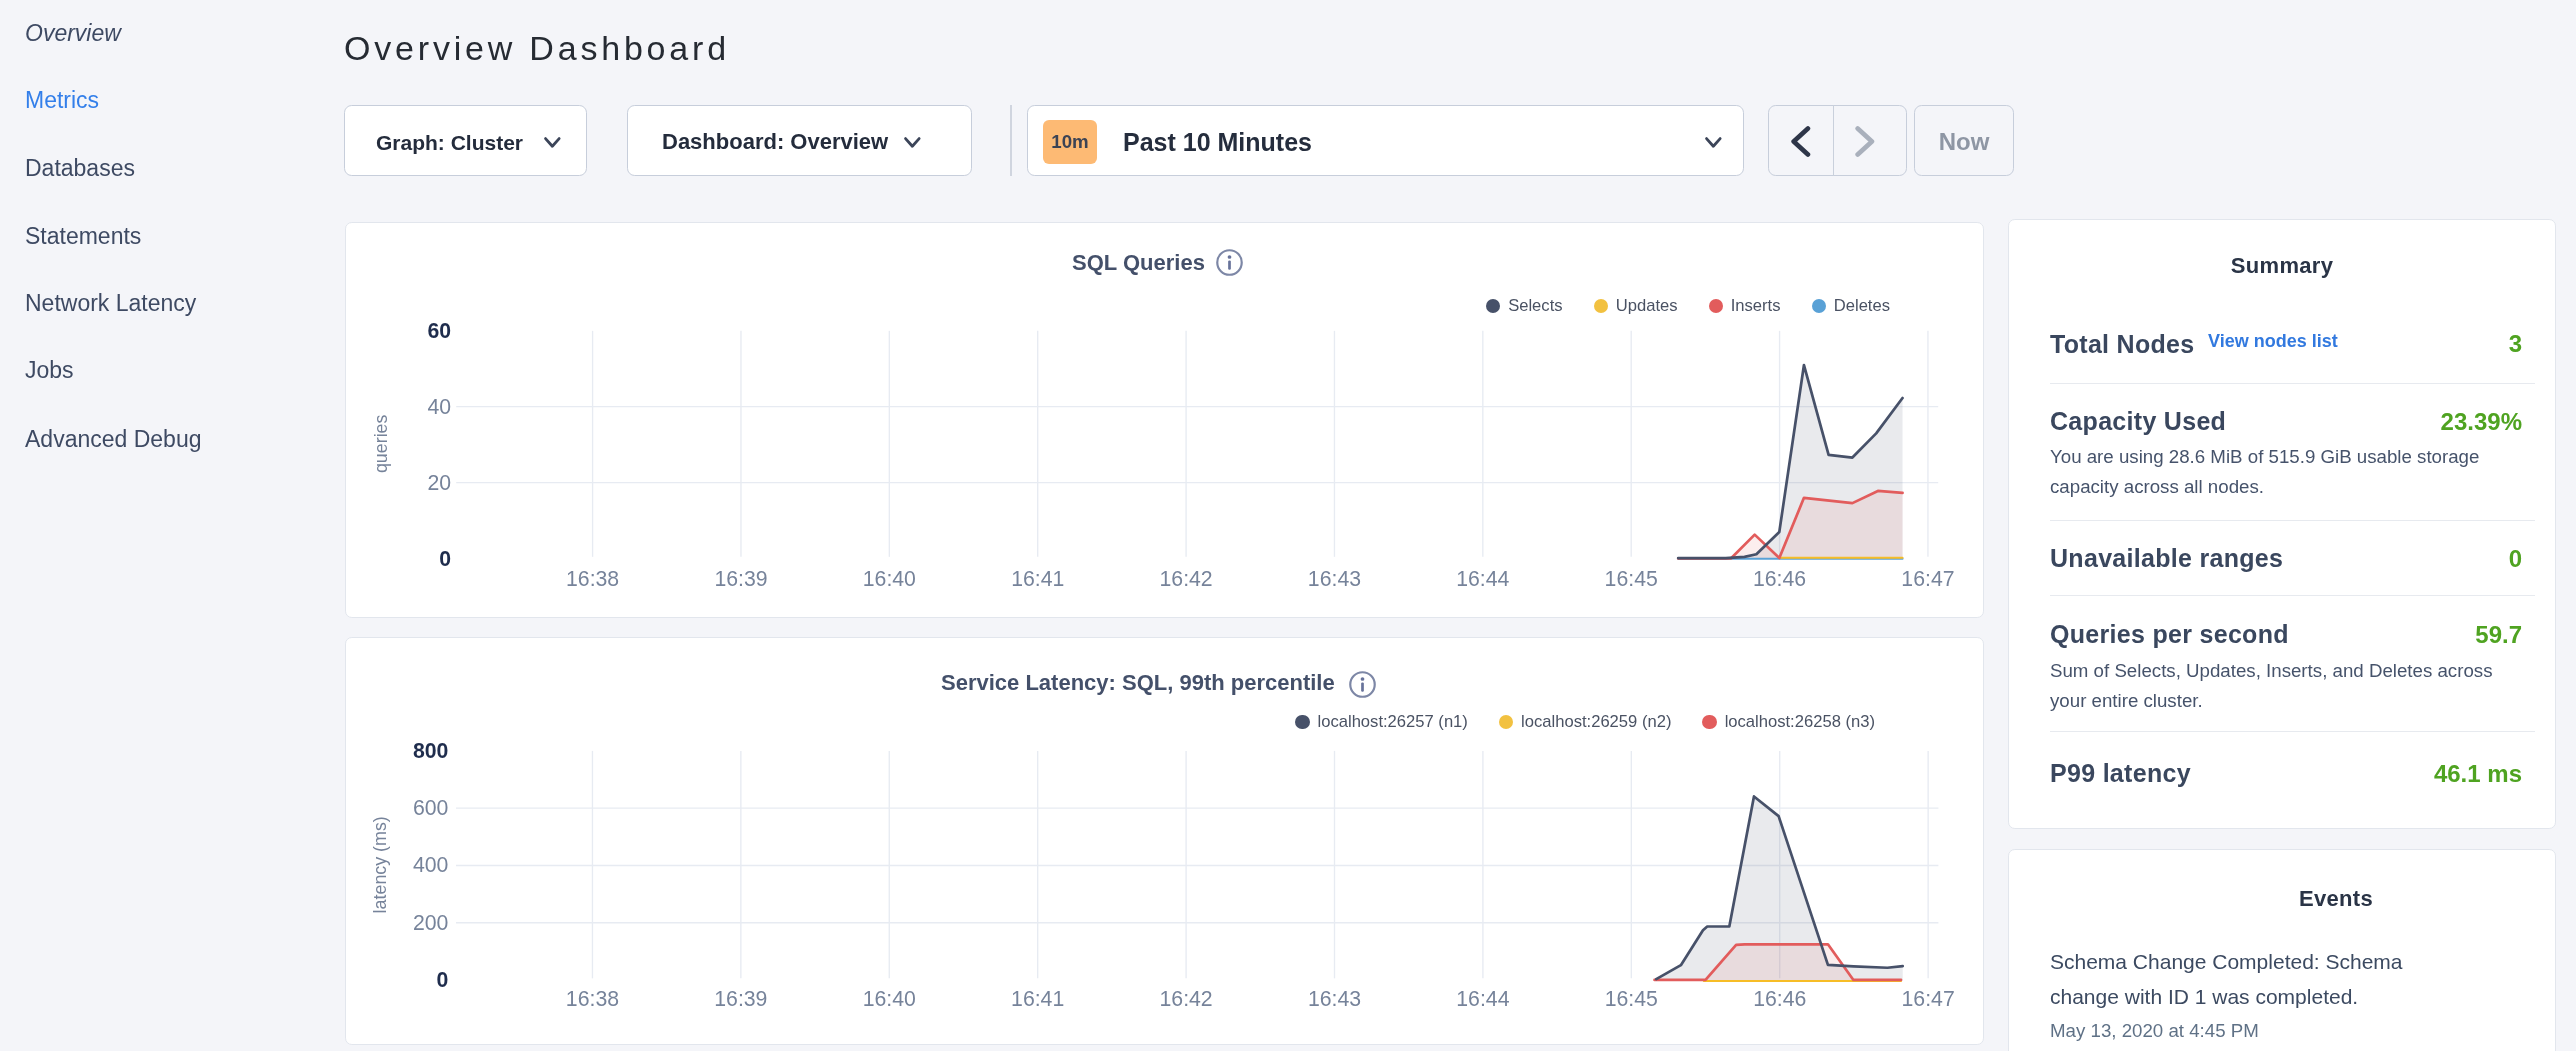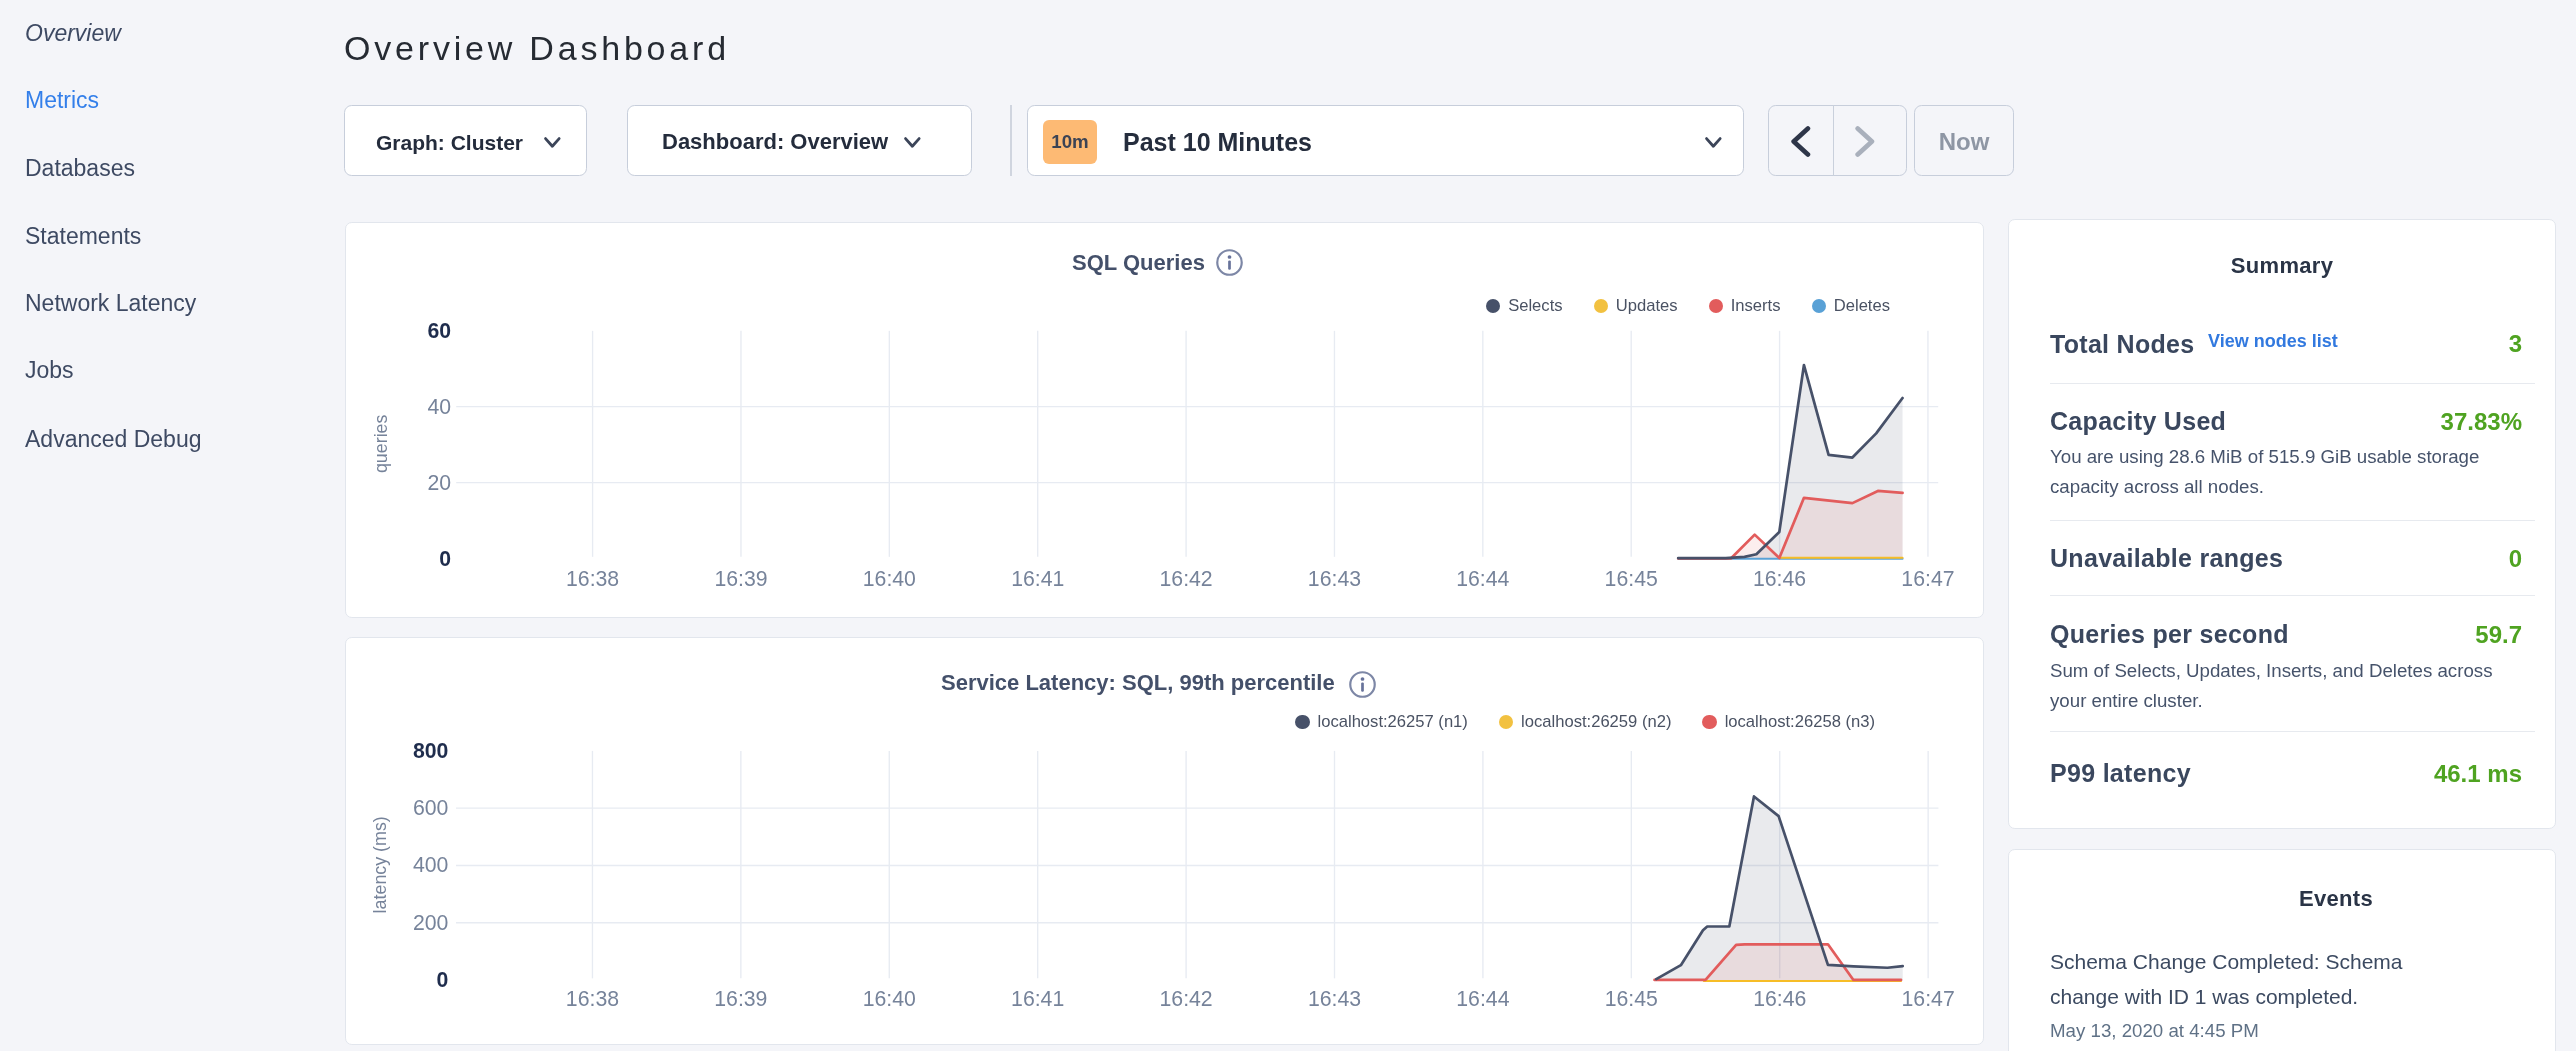--- a/index.html
+++ b/index.html
@@ -164,21 +164,21 @@
       <span style="font-size:16.6px;color:#4a5263">localhost:26258 (n3)</span>
     </span>
   </div>
 <div class="panel" style="left:2008px;top:219px;width:548px;height:610px"></div>
 <div class="abs" style="left:2008px;top:253px;width:548px;text-align:center;font-size:22px;font-weight:bold;color:#2a3446;letter-spacing:0.3px">Summary</div>
 <div class="abs slabel" style="left:2050px;top:330px">Total Nodes</div>
 <div class="abs" style="left:2208px;top:331px;font-size:18px;font-weight:bold;color:#3279df">View nodes list</div>
 <div class="abs sval" style="left:2352px;top:330px;width:170px">3</div>
 <div class="sdiv" style="left:2050px;top:383px;width:485px"></div>
 <div class="abs slabel" style="left:2050px;top:407px">Capacity Used</div>
-<div class="abs sval" style="left:2352px;top:408px;width:170px">37.83%</div>
+<div class="abs sval" style="left:2352px;top:408px;width:170px">23.39%</div>
 <div class="abs sdesc" style="left:2050px;top:442px">You are using 28.6 MiB of 515.9 GiB usable storage<br>capacity across all nodes.</div>
 <div class="sdiv" style="left:2050px;top:520px;width:485px"></div>
 <div class="abs slabel" style="left:2050px;top:544px">Unavailable ranges</div>
 <div class="abs sval" style="left:2352px;top:545px;width:170px">0</div>
 <div class="sdiv" style="left:2050px;top:595px;width:485px"></div>
 <div class="abs slabel" style="left:2050px;top:620px">Queries per second</div>
 <div class="abs sval" style="left:2352px;top:621px;width:170px">59.7</div>
 <div class="abs sdesc" style="left:2050px;top:656px">Sum of Selects, Updates, Inserts, and Deletes across<br>your entire cluster.</div>
 <div class="sdiv" style="left:2050px;top:731px;width:485px"></div>
 <div class="abs slabel" style="left:2050px;top:759px">P99 latency</div>

